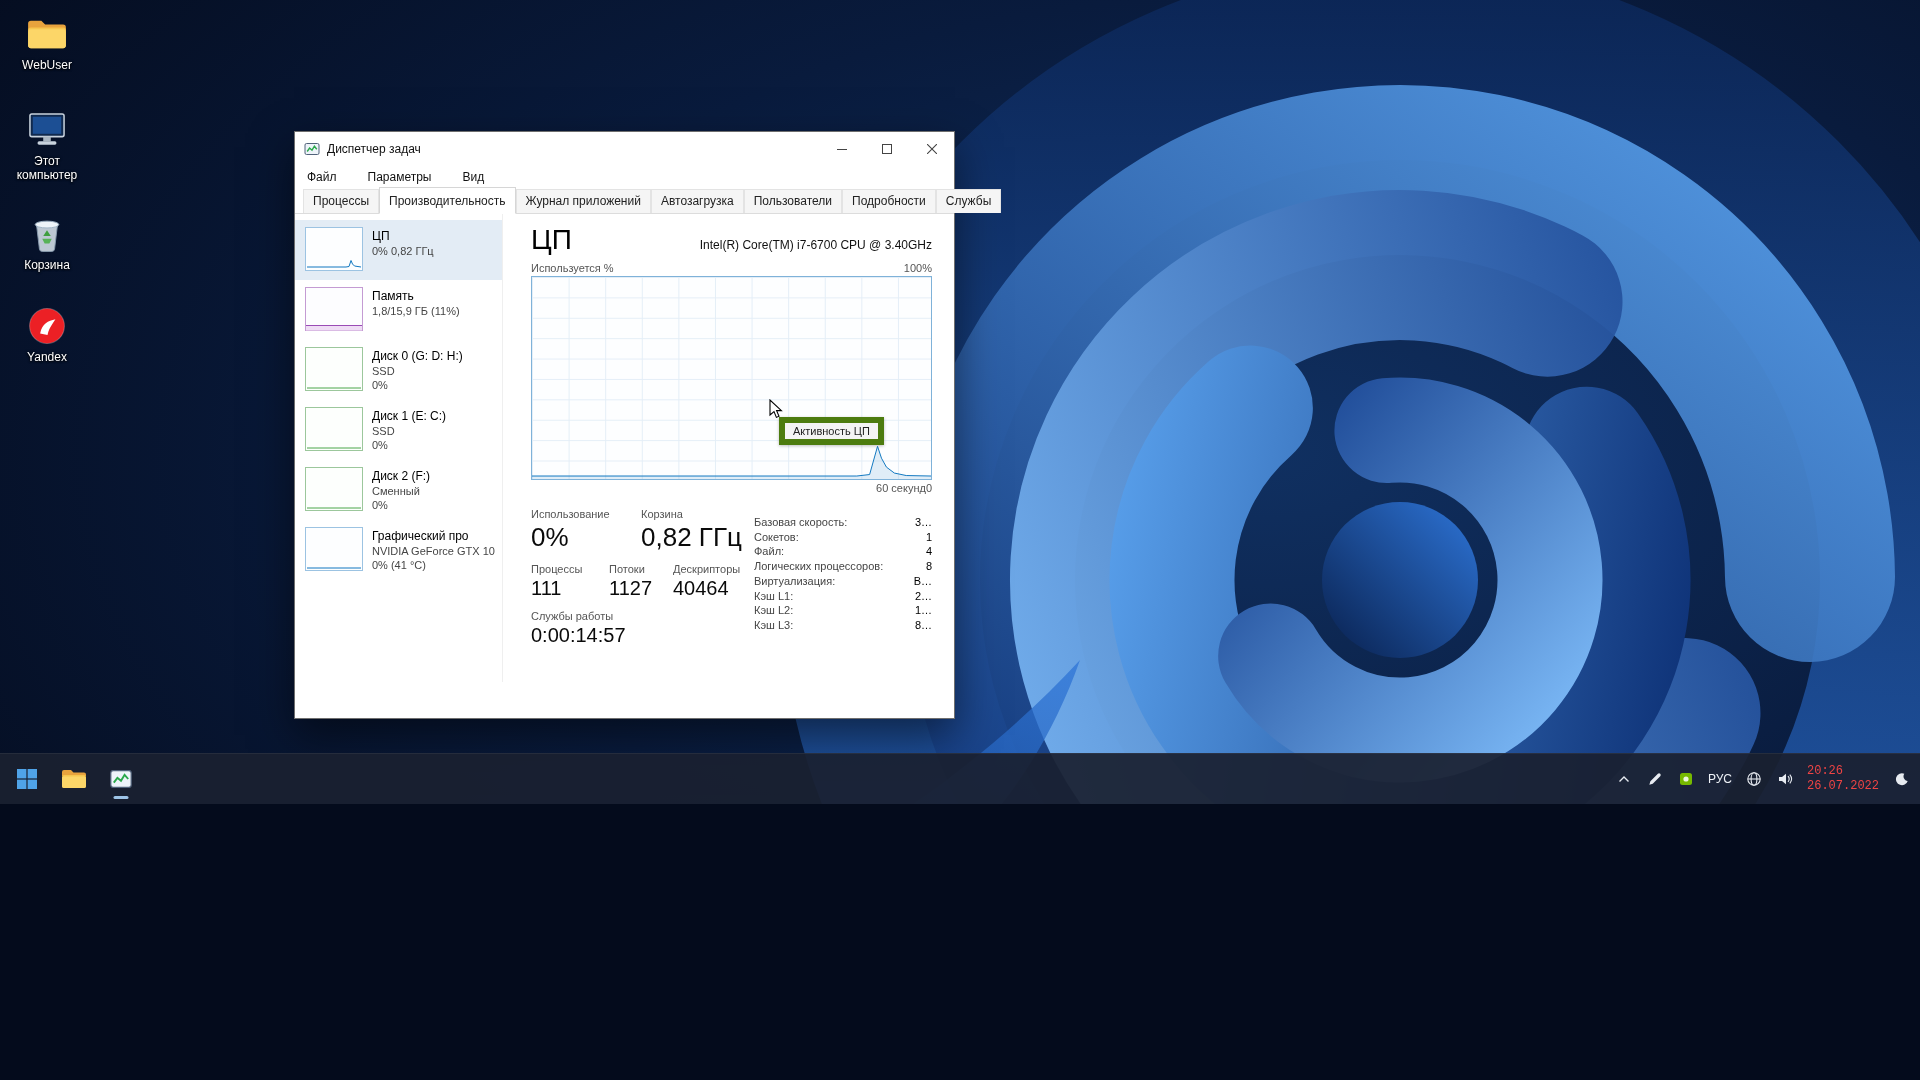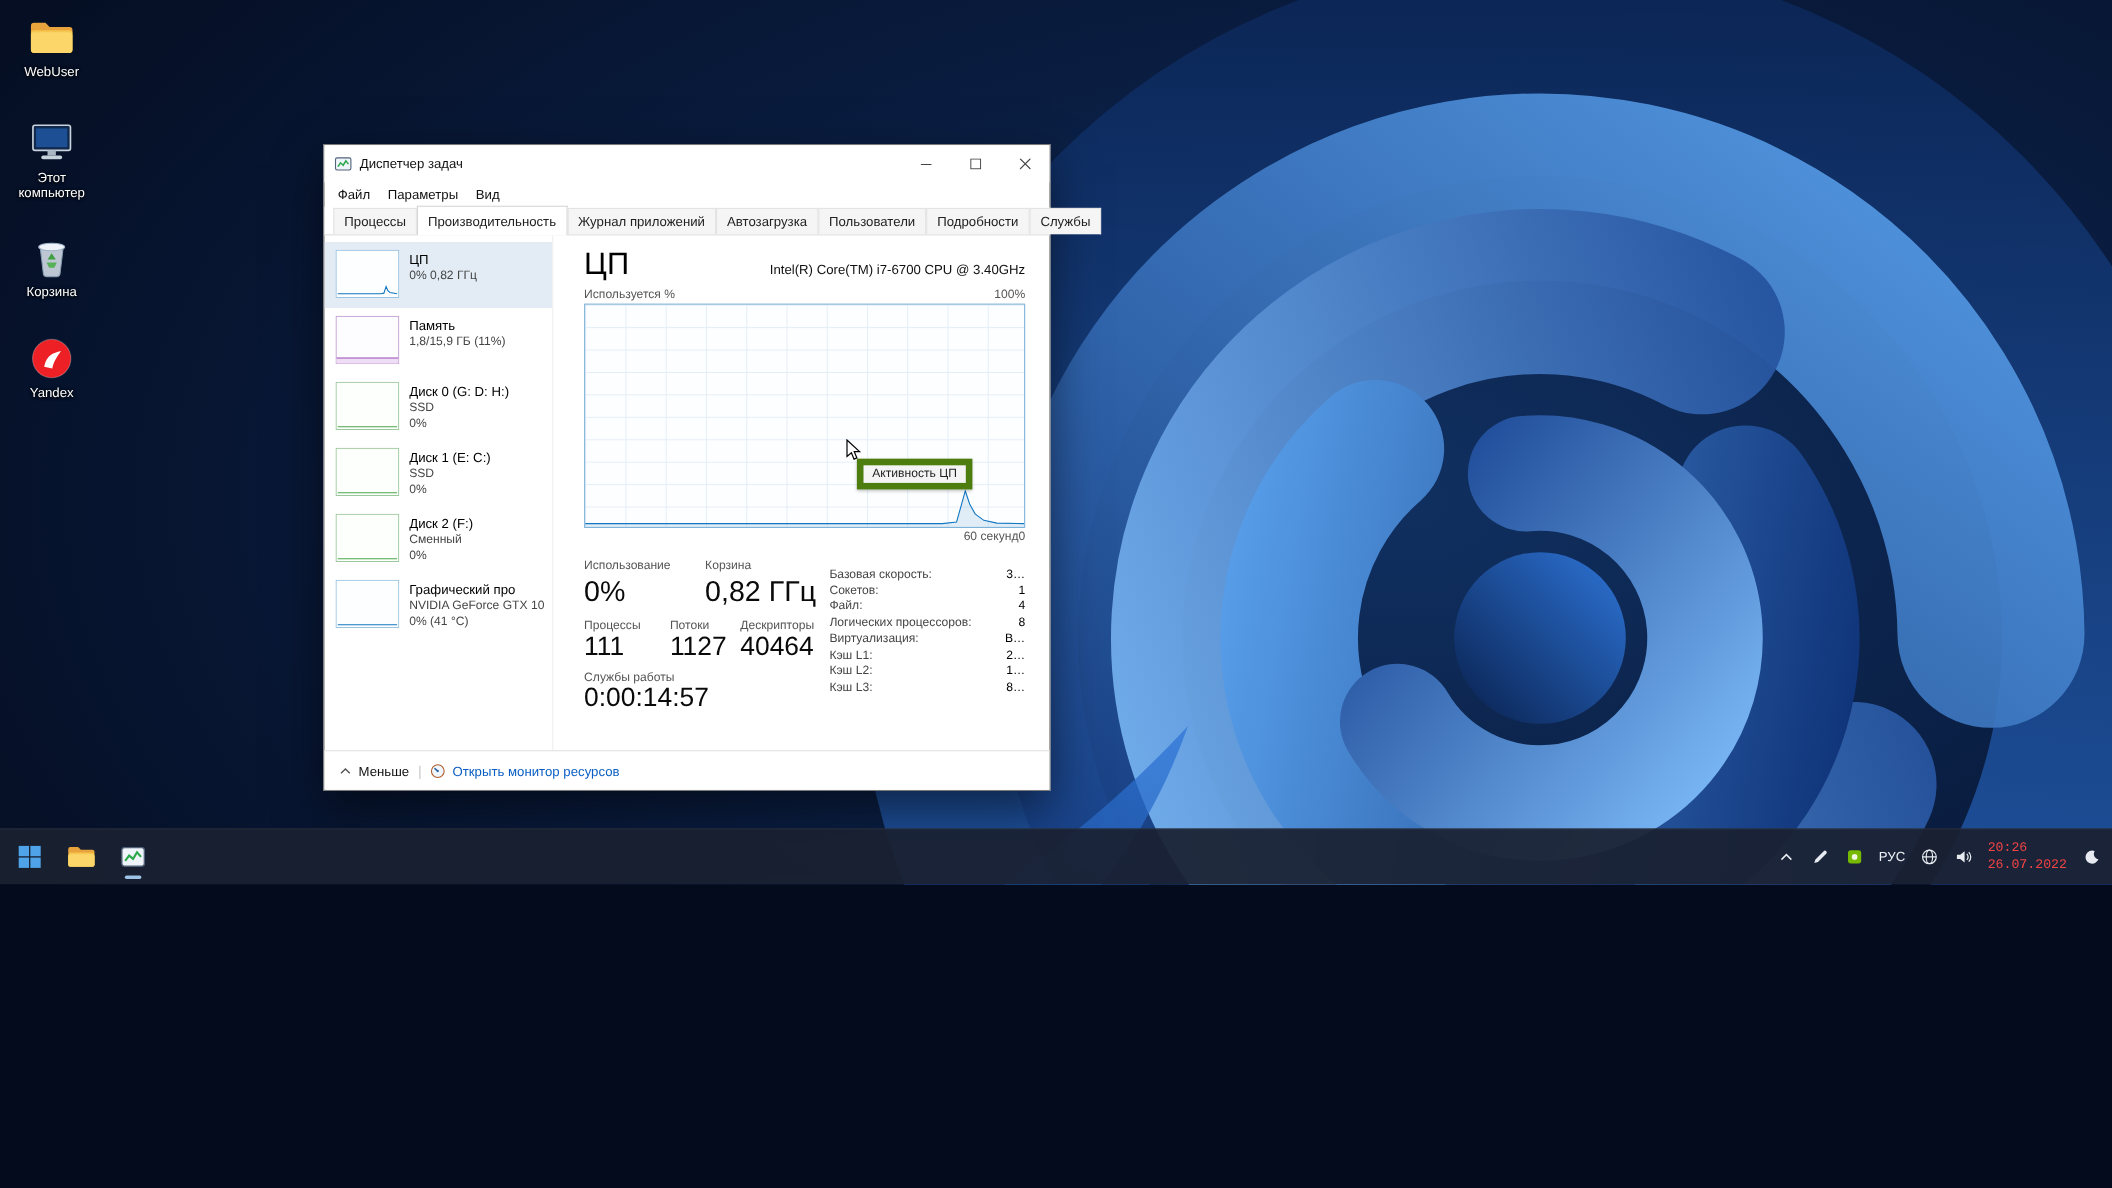--- a/index.html
+++ b/index.html
@@ -15,21 +15,21 @@
     text-shadow:0 1px 2px rgba(0,0,0,.95),0 0 3px rgba(0,0,0,.8);}
 
   
   .tm-window{position:absolute;left:294px;top:131px;width:661px;height:588px;background:#fff;
     border:1px solid #6e6e6e;box-shadow:0 16px 40px rgba(0,0,0,.5);color:#000;}
   .tm-titlebar{height:34px;display:flex;align-items:center;padding-left:9px;background:#fff;}
   .tm-titlebar .app-ico{width:16px;height:16px;margin-right:7px;flex:none;}
   .tm-titlebar .t-title{font-size:12px;color:#111;flex:1;}
   .cap-btns{display:flex;height:34px;}
   .cap-btn{width:45px;height:34px;display:flex;align-items:center;justify-content:center;color:#333;}
-  .tm-menubar{height:22px;display:flex;align-items:flex-end;padding-left:4px;}
+  .tm-menubar{height:22px;display:flex;align-items:flex-end;padding-left:4px;gap:15px;}
   .menu-item{font-size:12px;padding:0 8px;height:22px;line-height:22px;color:#111;}
   .tm-tabs{height:26px;display:flex;align-items:flex-end;padding-left:8px;border-bottom:1px solid #dcdcdc;background:#fff;}
   .tab{font-size:12px;padding:4px 9px 5px;border:1px solid #e3e3e3;border-bottom:none;background:#f5f5f5;color:#222;white-space:nowrap;}
   .tab.active{background:#fff;position:relative;padding-top:6px;border-color:#d6d6d6;margin-bottom:-1px;border-bottom:1px solid #fff;}
 
   .tm-body{position:absolute;left:0;top:82px;right:0;bottom:36px;}
   
   .tm-side{position:absolute;left:0;top:0;bottom:0;width:208px;overflow:hidden;border-right:1px solid #efefef;padding-top:6px;}
   .side-item{display:flex;align-items:flex-start;gap:9px;padding:7px 6px 7px 10px;min-height:60px;}
   .side-item.selected{background:#e3ecf5;}
@@ -53,21 +53,21 @@
   .cpu-chart svg.spark{position:absolute;left:0;top:0;width:100%;height:100%;}
   .chart-botlabels{display:flex;justify-content:flex-end;font-size:11px;color:#555;margin-top:2px;}
 
   .stats-block{margin-top:13px;width:215px;}
   .stat-grid{display:grid;}
   .stat-grid.row1{grid-template-columns:110px auto;}
   .stat-grid.row2{grid-template-columns:78px 64px auto;margin-top:9px;}
   .stat-grid.row3{grid-template-columns:auto;margin-top:9px;}
   .stat-label{font-size:11px;color:#555;line-height:14px;white-space:nowrap;}
   .stat-big{font-size:26px;font-weight:300;color:#0a0a0a;line-height:32px;}
-  .stat-mid{font-size:24px;font-weight:300;color:#0a0a0a;line-height:24px;}
+  .stat-mid{font-size:20px;font-weight:300;color:#0a0a0a;line-height:24px;}
 
   .details-block{position:absolute;left:251px;top:301px;width:178px;}
   .detail-row{display:flex;justify-content:space-between;font-size:11px;line-height:14.7px;}
   .detail-label{color:#454545;white-space:nowrap;overflow:hidden;}
   .detail-value{color:#000;margin-left:6px;white-space:nowrap;}
 
   .tm-footer{position:absolute;left:0;right:0;bottom:0;height:36px;border-top:1px solid #e2e2e2;
     display:flex;align-items:center;padding-left:14px;gap:8px;background:#fff;}
   .less-btn{display:flex;align-items:center;gap:7px;font-size:12px;color:#111;}
   .foot-sep{color:#c8c8c8;font-size:13px;}
@@ -381,37 +381,20 @@
               <span class="detail-value">1…</span>
             </div>
           <div class="detail-row">
               <span class="detail-label">Кэш L3:</span>
               <span class="detail-value">8…</span>
             </div>
         </div>
       </div>
     </div>
 
-    <div class="tm-footer">
-      <span class="less-btn">
-        <svg width="10" height="6" viewBox="0 0 10 6">
-            <path d="M1 5 L5 1 L9 5" stroke="#555" fill="none" stroke-width="1.3"></path>
-          </svg>
-        <span>Меньше</span>
-      </span>
-      <span class="foot-sep">|</span>
-      <span class="res-link">
-        <svg width="14" height="14" viewBox="0 0 14 14">
-            <circle cx="7" cy="7" r="5.8" fill="#eef5fb" stroke="#b05e2e"></circle>
-            <path d="M7 7 L4 4.4" stroke="#1f5d9e" stroke-width="1.4"></path>
-            <circle cx="7" cy="7" r="1" fill="#1f5d9e"></circle>
-          </svg>
-        <span>Открыть монитор ресурсов</span>
-      </span>
-    </div>
   </div>
 
   <div class="cpu-tooltip">Активность ЦП</div>
   <svg class="mouse-cursor" width="14" height="20" viewBox="0 0 14 20">
     <path d="M1 1 L1 16 L5 12.6 L7.4 18.4 L10 17.3 L7.6 11.6 L12.4 11.6 Z" fill="#fff" stroke="#000" stroke-width="1.1"></path>
   </svg>
 
   <div class="taskbar">
     <div class="tb-left">
       <span class="tb-btn">

